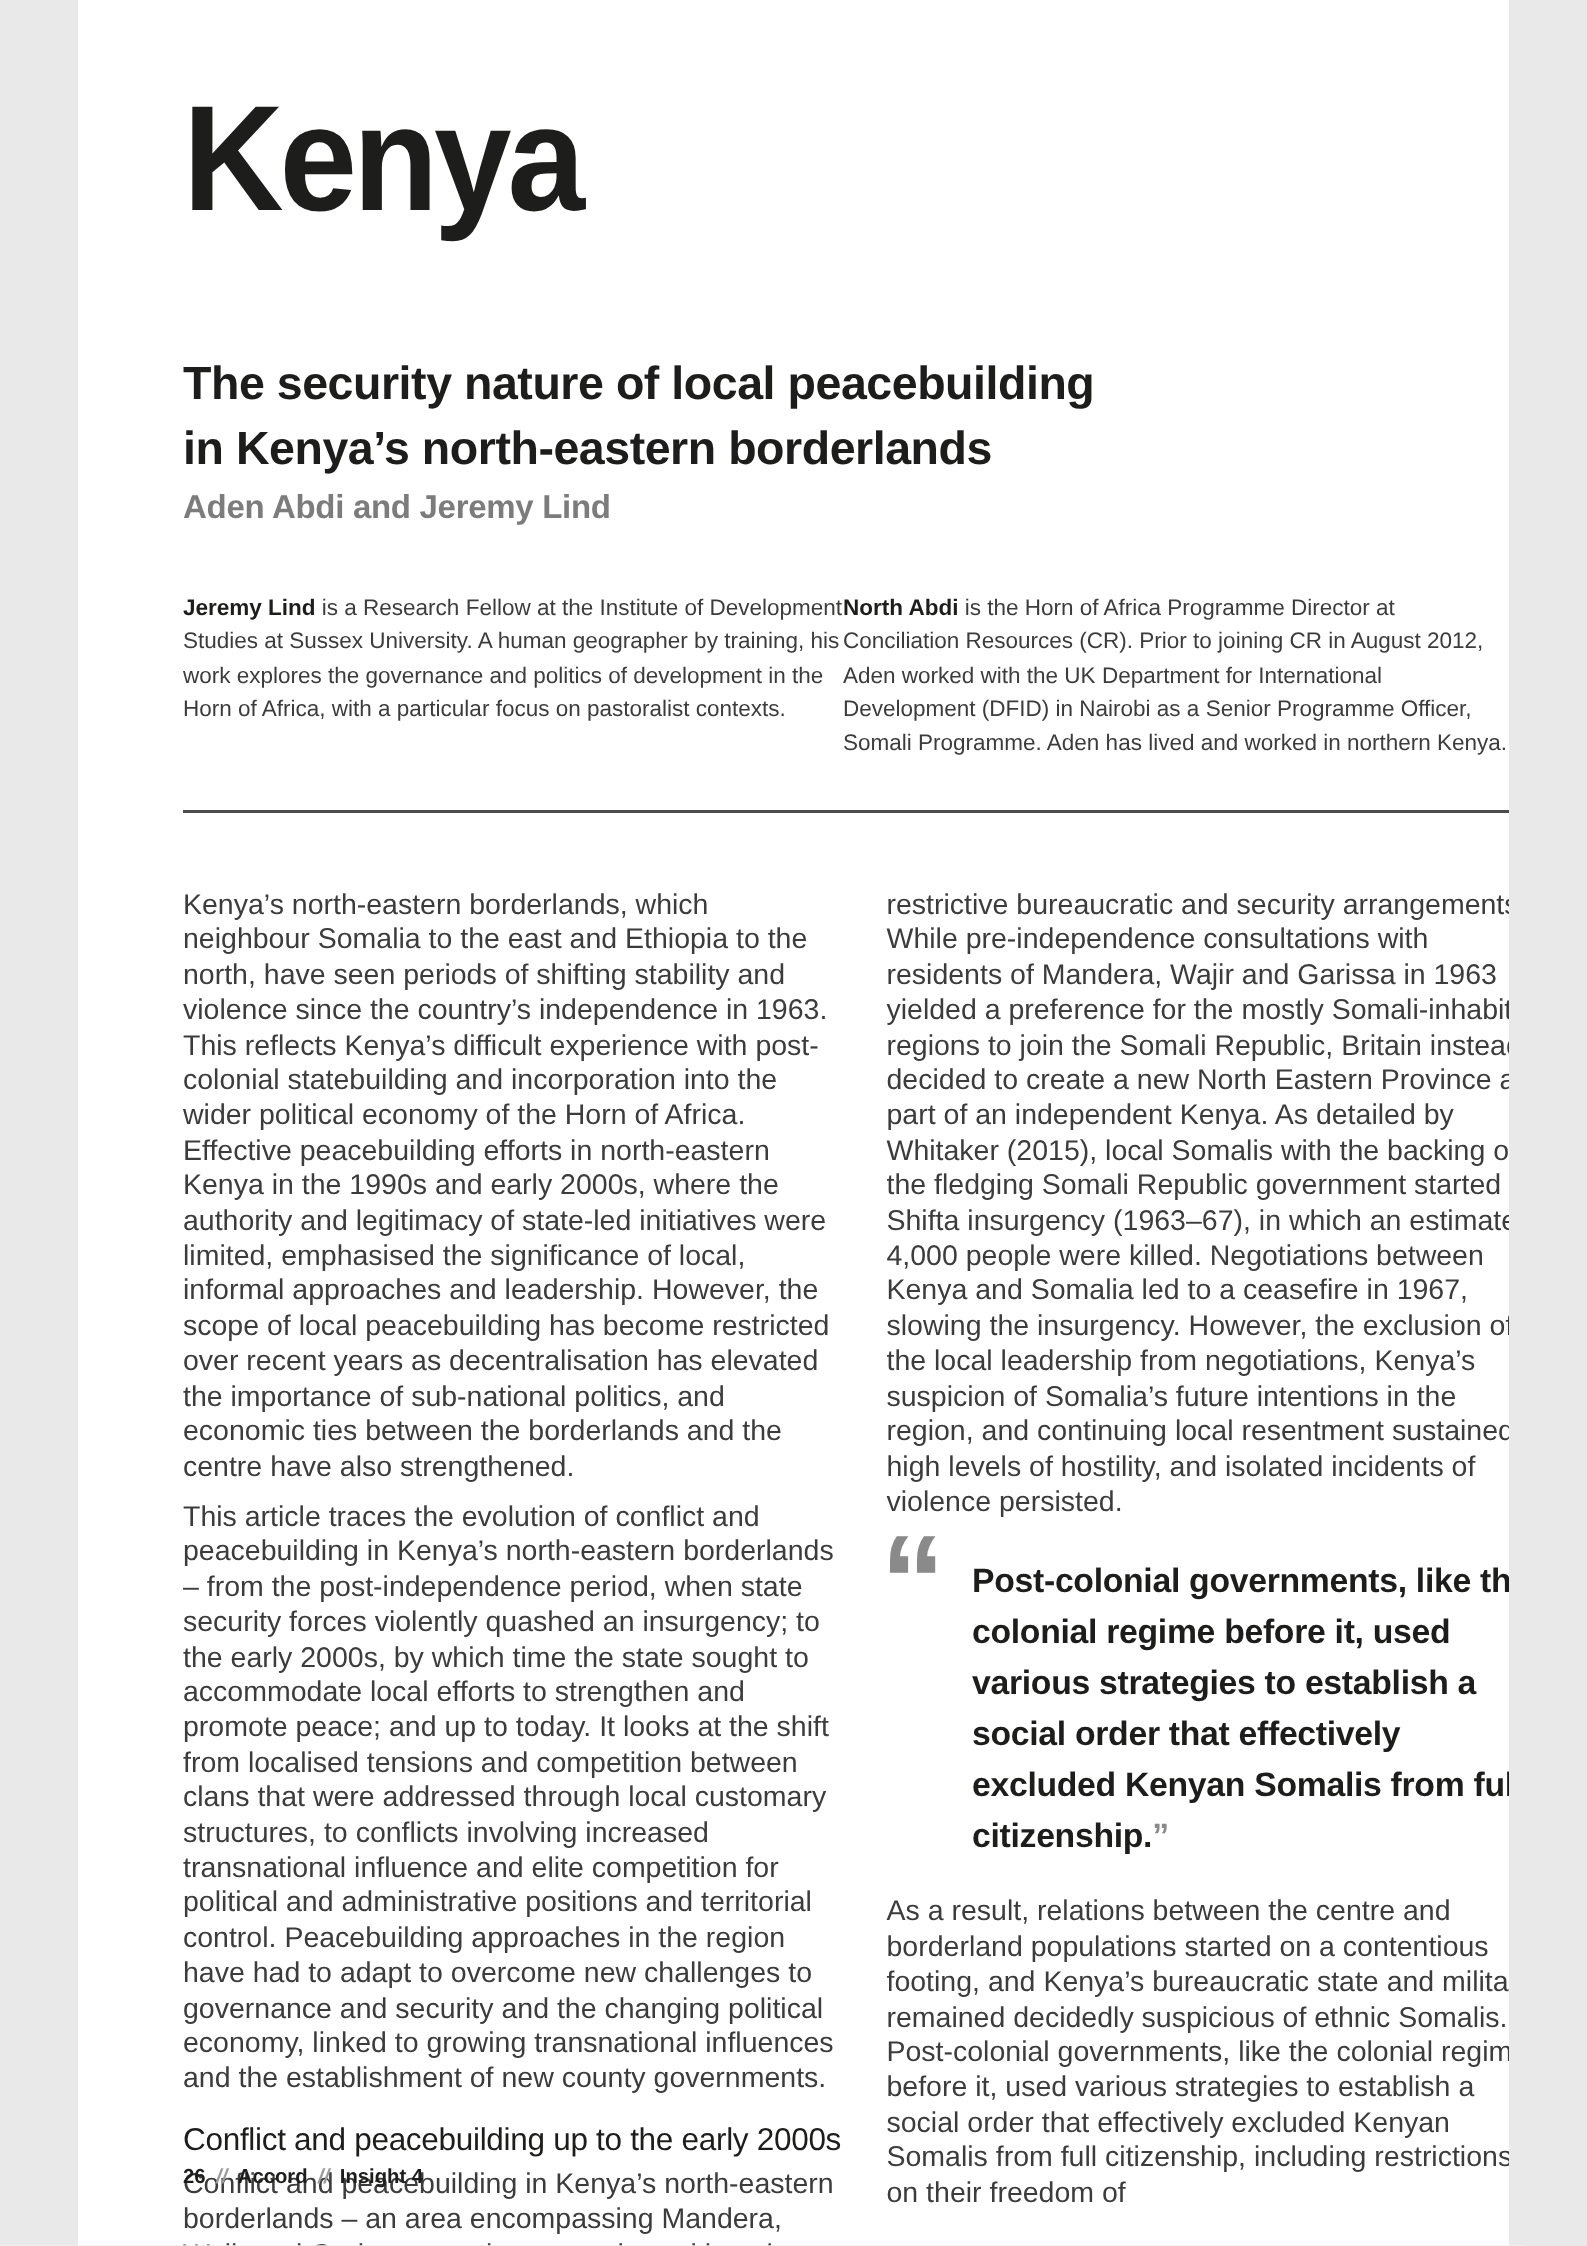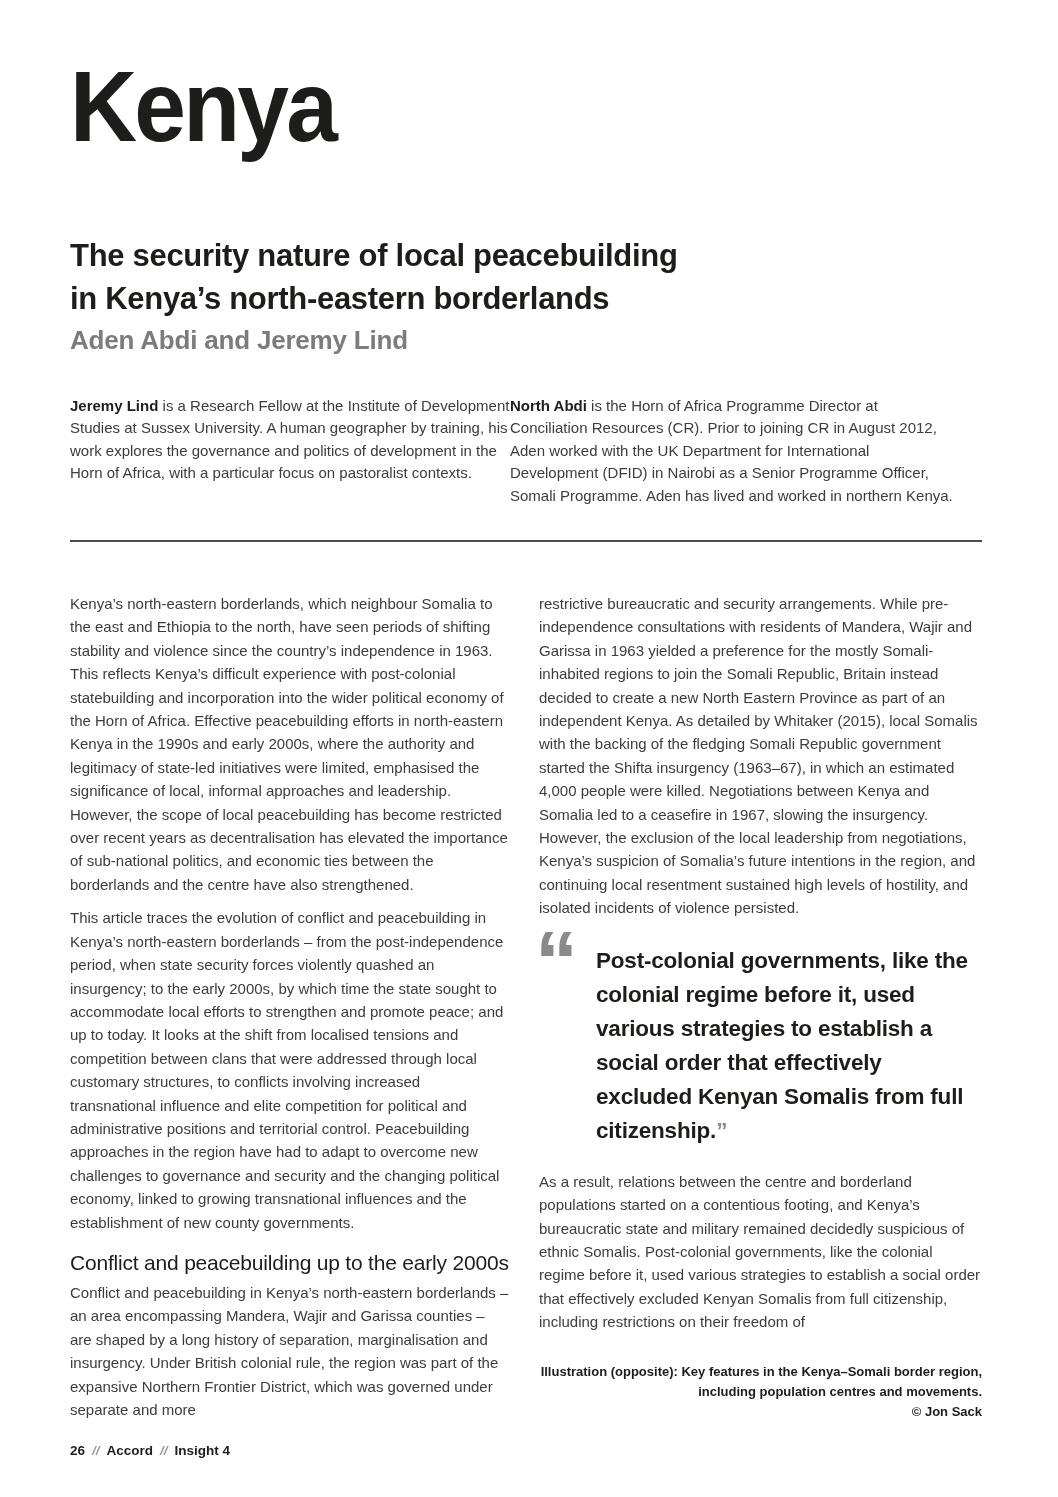--- a/index.html
+++ b/index.html
@@ -1,39 +1,39 @@
 <!DOCTYPE html>
 <html><head>
 <meta charset="utf-8">
 <style>
   html,body { margin:0; padding:0; background:#e9e9e9; }
   .page {
     position:relative;
-    width:1058px; height:1497px;
+    width:954px; height:1497px;
     margin:0 auto;
     background:#ffffff;
     font-family:"Liberation Sans", sans-serif;
     color:#3c3c3c;
     overflow:hidden;
   }
   .title {
     position:absolute; top:54px; left:70px;
     font-size:100px; line-height:1.05; font-weight:700;
     letter-spacing:-3px; color:#1d1d1b;
     transform:scaleX(.93); transform-origin:left top;
     white-space:nowrap;
   }
   .subtitle {
     position:absolute; top:234px; left:70px; width:830px;
     font-size:31px; line-height:43px; font-weight:700;
     letter-spacing:-0.3px; color:#1d1d1b;
   }
   .authors {
     position:absolute; top:325px; left:70px;
-    font-size:26px; font-weight:700; color:#7d7c7c;
+    font-size:22px; font-weight:700; color:#7d7c7c;
     letter-spacing:-0.2px;
   }
   .bios {
     position:absolute; top:380px; left:70px; width:912px;
     display:flex; 
   }
   .bio { font-size:15px; line-height:22.4px; color:#3c3c3c; }
   .bio-left  { width:440px; }
   .bio-right { width:443px; }
   .bio b { color:#1d1d1b; }
@@ -42,21 +42,21 @@
     background:#4c4c4c;
   }
   .columns {
     position:absolute; top:592px; left:70px; width:912px;
     display:flex; gap:29px;
   }
   .col-left  { width:440px; }
   .col-right { width:443px; }
   p.body {
     margin:0 0 10px 0;
-    font-size:15px; line-height:23.4px; color:#3c3c3c;
+    font-size:19px; line-height:23.4px; color:#3c3c3c;
   }
   h2.section {
     margin:16px 0 5px 0;
     font-size:21px; line-height:26px; font-weight:400; color:#1d1d1b;
     letter-spacing:-0.2px;
   }
   .pull-quote {
     position:relative;
     margin:24px 0 22px 0;
     padding-left:57px;

